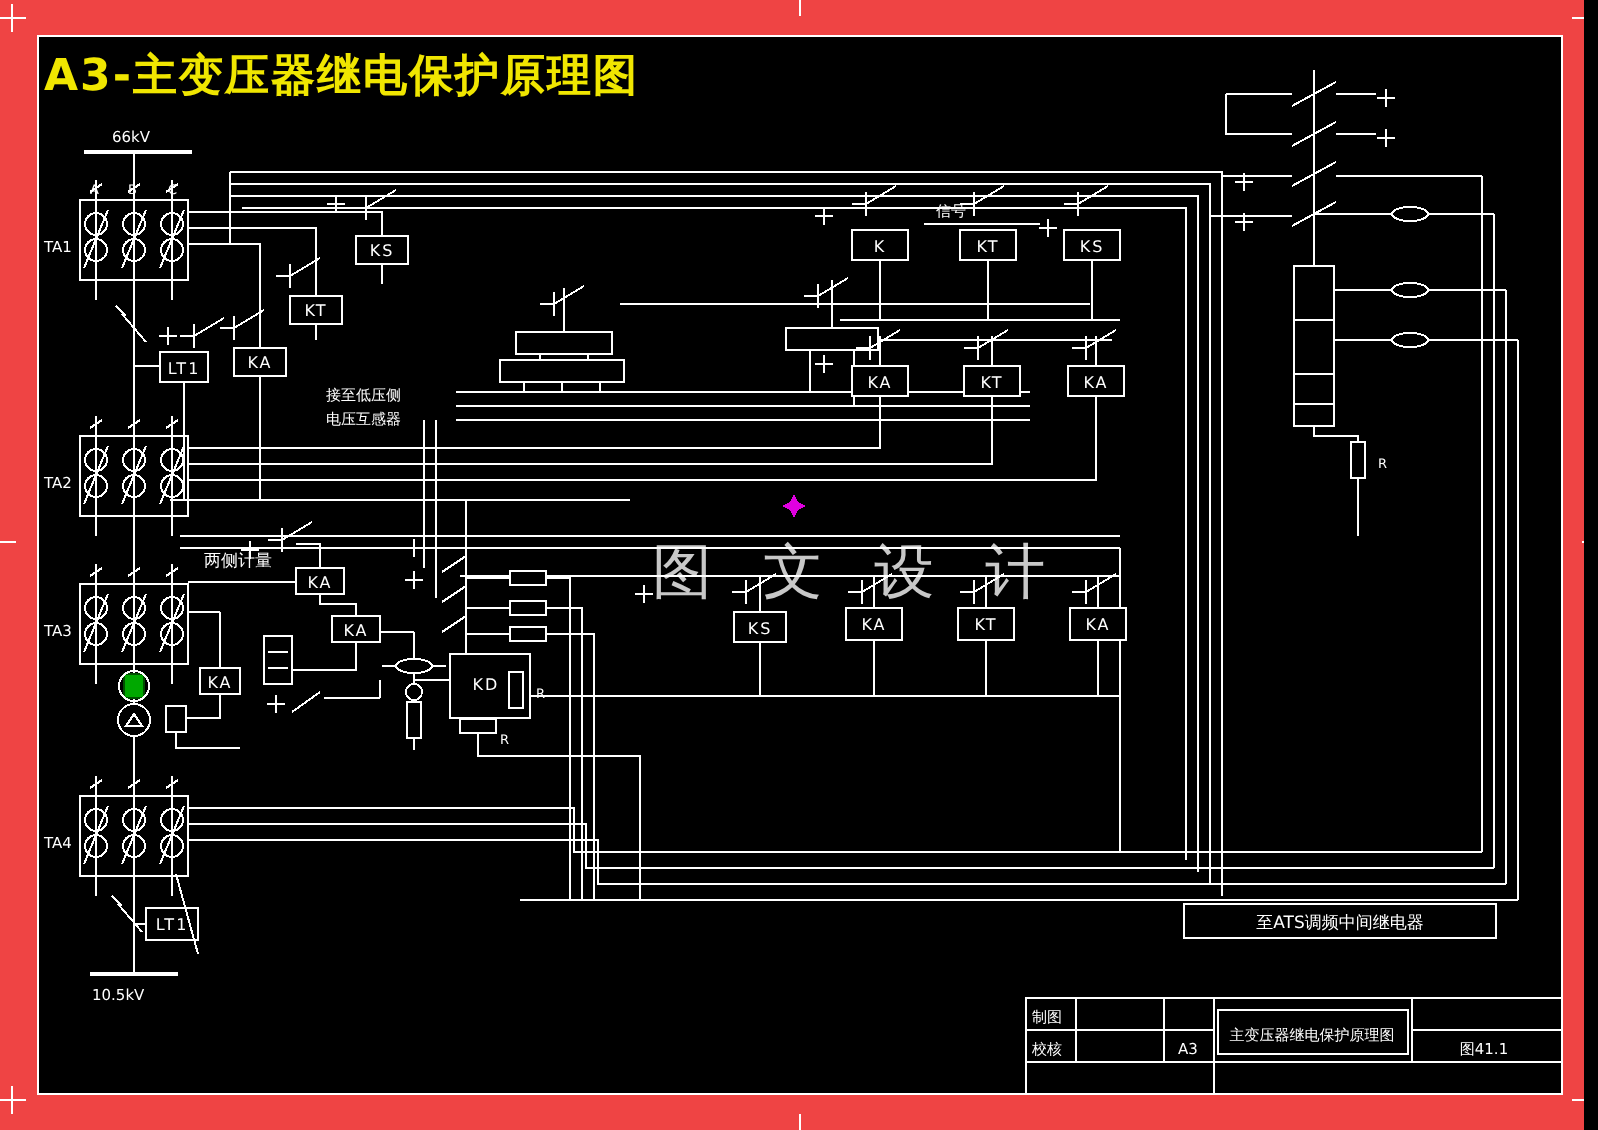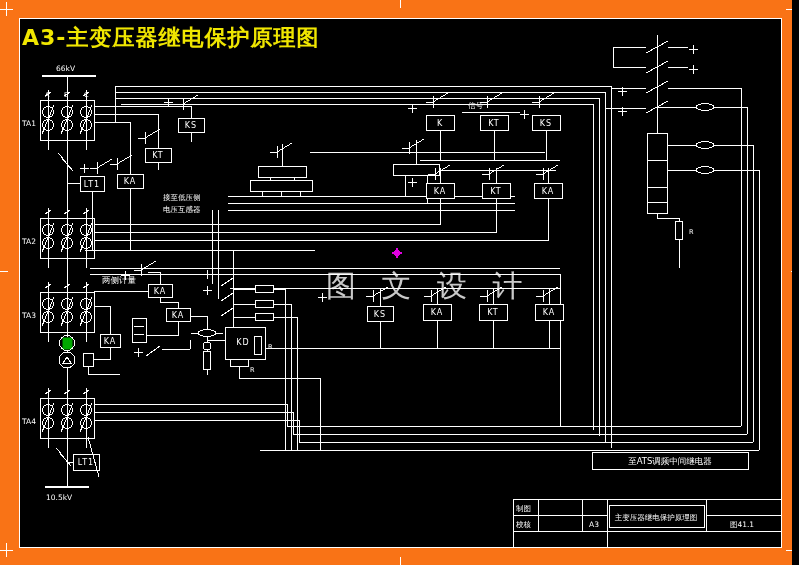--- a/index.html
+++ b/index.html
@@ -1,16 +1,16 @@
 <!DOCTYPE html>
 <html><head>
 <meta charset="utf-8">
 <style>
   html,body{margin:0;padding:0;background:#000;}
-  #sheet{position:relative;width:792px;height:565px;background:#f97316;overflow:hidden;}
+  #sheet{position:relative;width:792px;height:565px;background:#ef4444;overflow:hidden;}
   svg{display:block}
   svg .w{stroke:#fff;fill:none;stroke-width:1;}
   svg .w2{stroke:#fff;fill:none;stroke-width:2.2;}
   svg .box{fill:#000;stroke:#fff;stroke-width:1;}
   svg .sym{stroke:#fff;fill:none;stroke-width:1;}
   svg text{fill:#fff;font-family:"DejaVu Sans","Liberation Sans",sans-serif;}
   .t-tiny{font-size:6.5px;}
   .t-sm{font-size:7.5px;}
   .t-md{font-size:8.5px;}
   .t-relay{font-size:8px;letter-spacing:1px;}

